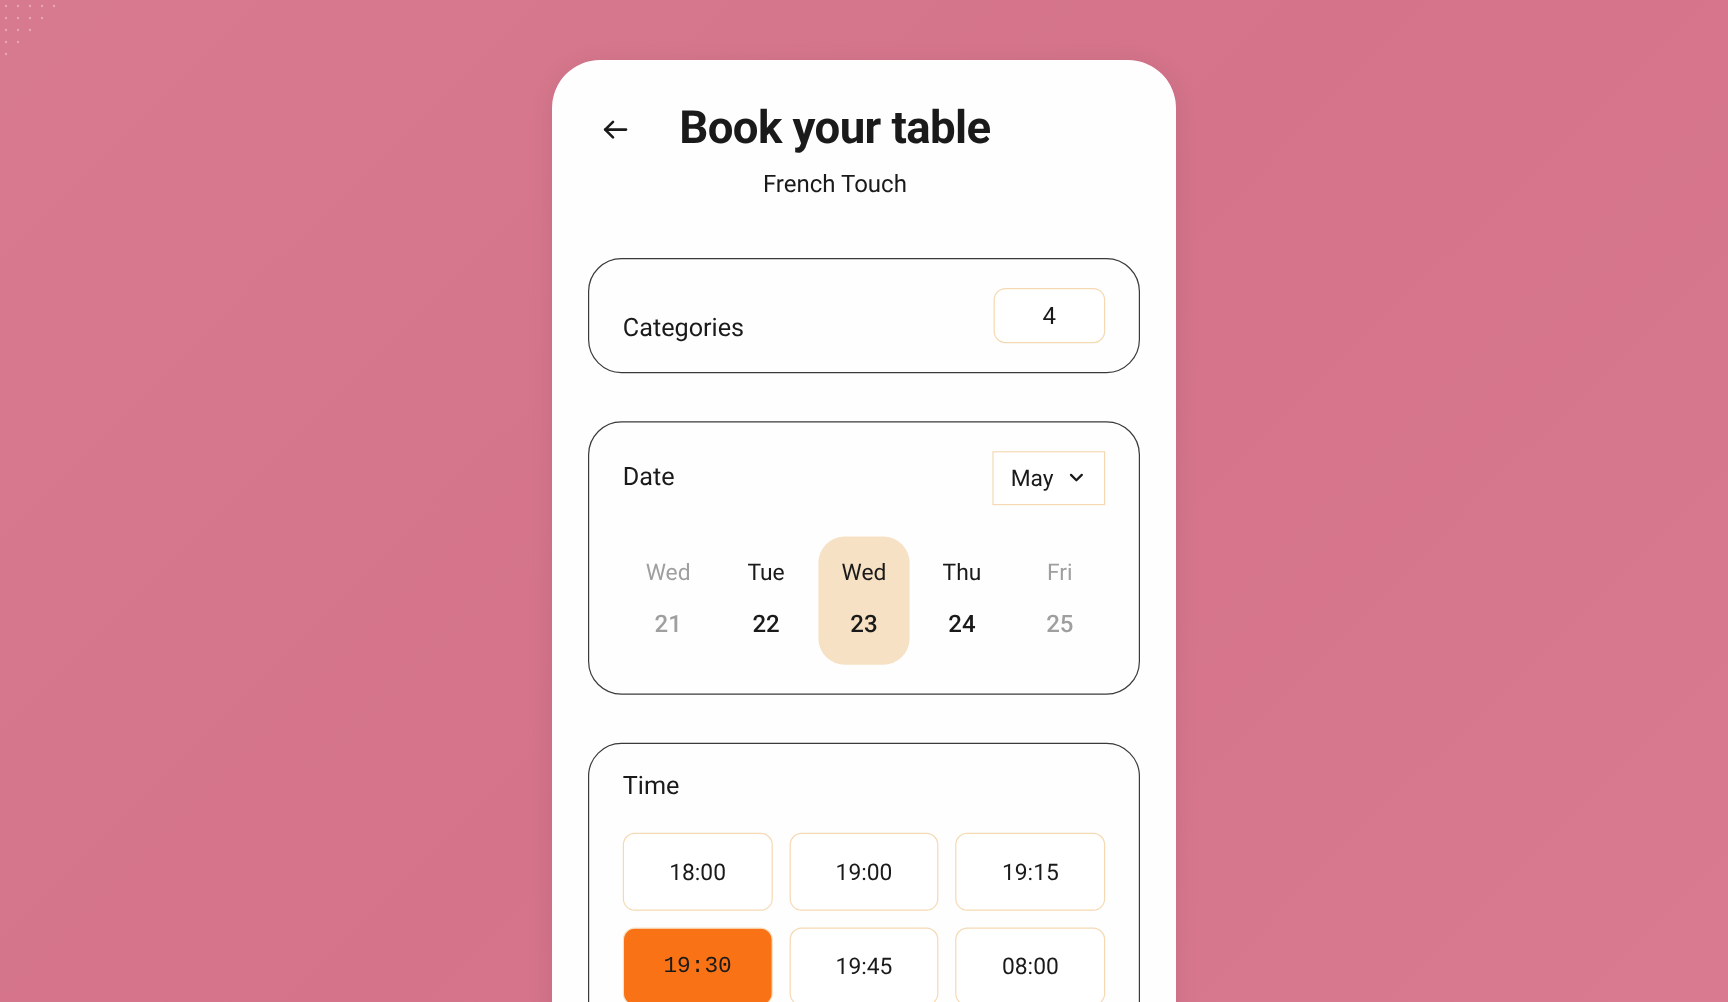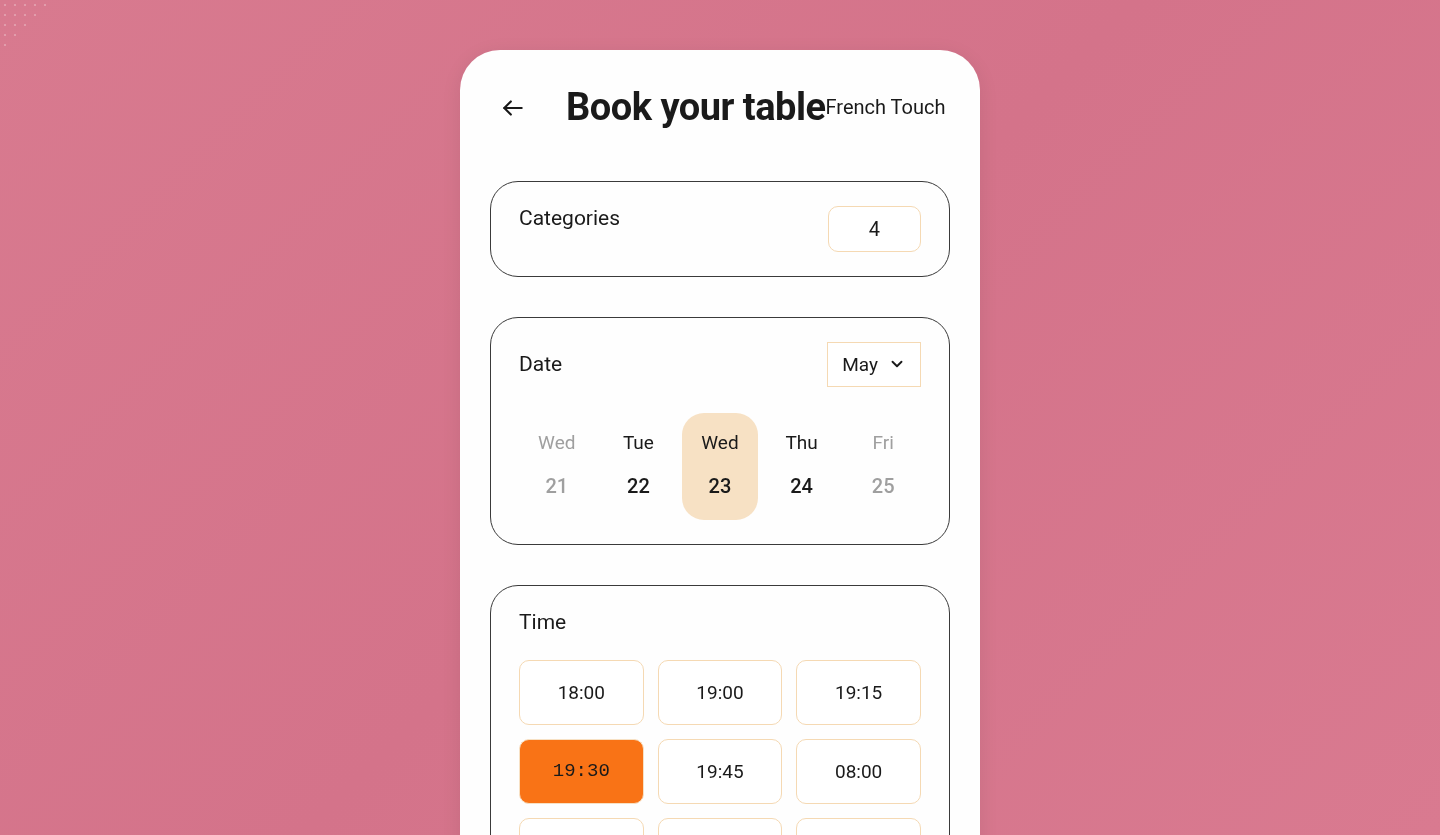--- a/index.html
+++ b/index.html
@@ -45,21 +45,22 @@
       width: 26px;
       height: 26px;
       stroke: #1a1a1a;
       stroke-width: 2;
       fill: none;
       stroke-linecap: round;
       stroke-linejoin: round;
     }
     .title-group {
       display: flex;
-      flex-direction: row;
+      flex-direction: column;
+      text-align: center;
     }
     .page-title {
       font-size: 38px;
       font-weight: 700;
       color: #1a1a1a;
       letter-spacing: -0.5px;
       line-height: 1.2;
     }
     .page-subtitle {
       font-size: 20px;
@@ -69,21 +70,21 @@
     }
     .card-section {
       border: 1px solid #3a3a3a;
       border-radius: 28px;
       padding: 24px 28px;
       margin-bottom: 40px;
     }
     .categories-row {
       display: flex;
       justify-content: space-between;
-      align-items: flex-start;
+      align-items: flex-end;
     }
     .section-label {
       font-size: 21px;
       color: #1a1a1a;
       font-weight: 400;
     }
     .badge {
       border: 1px solid #f5d9b3;
       border-radius: 10px;
       padding: 10px 40px;

